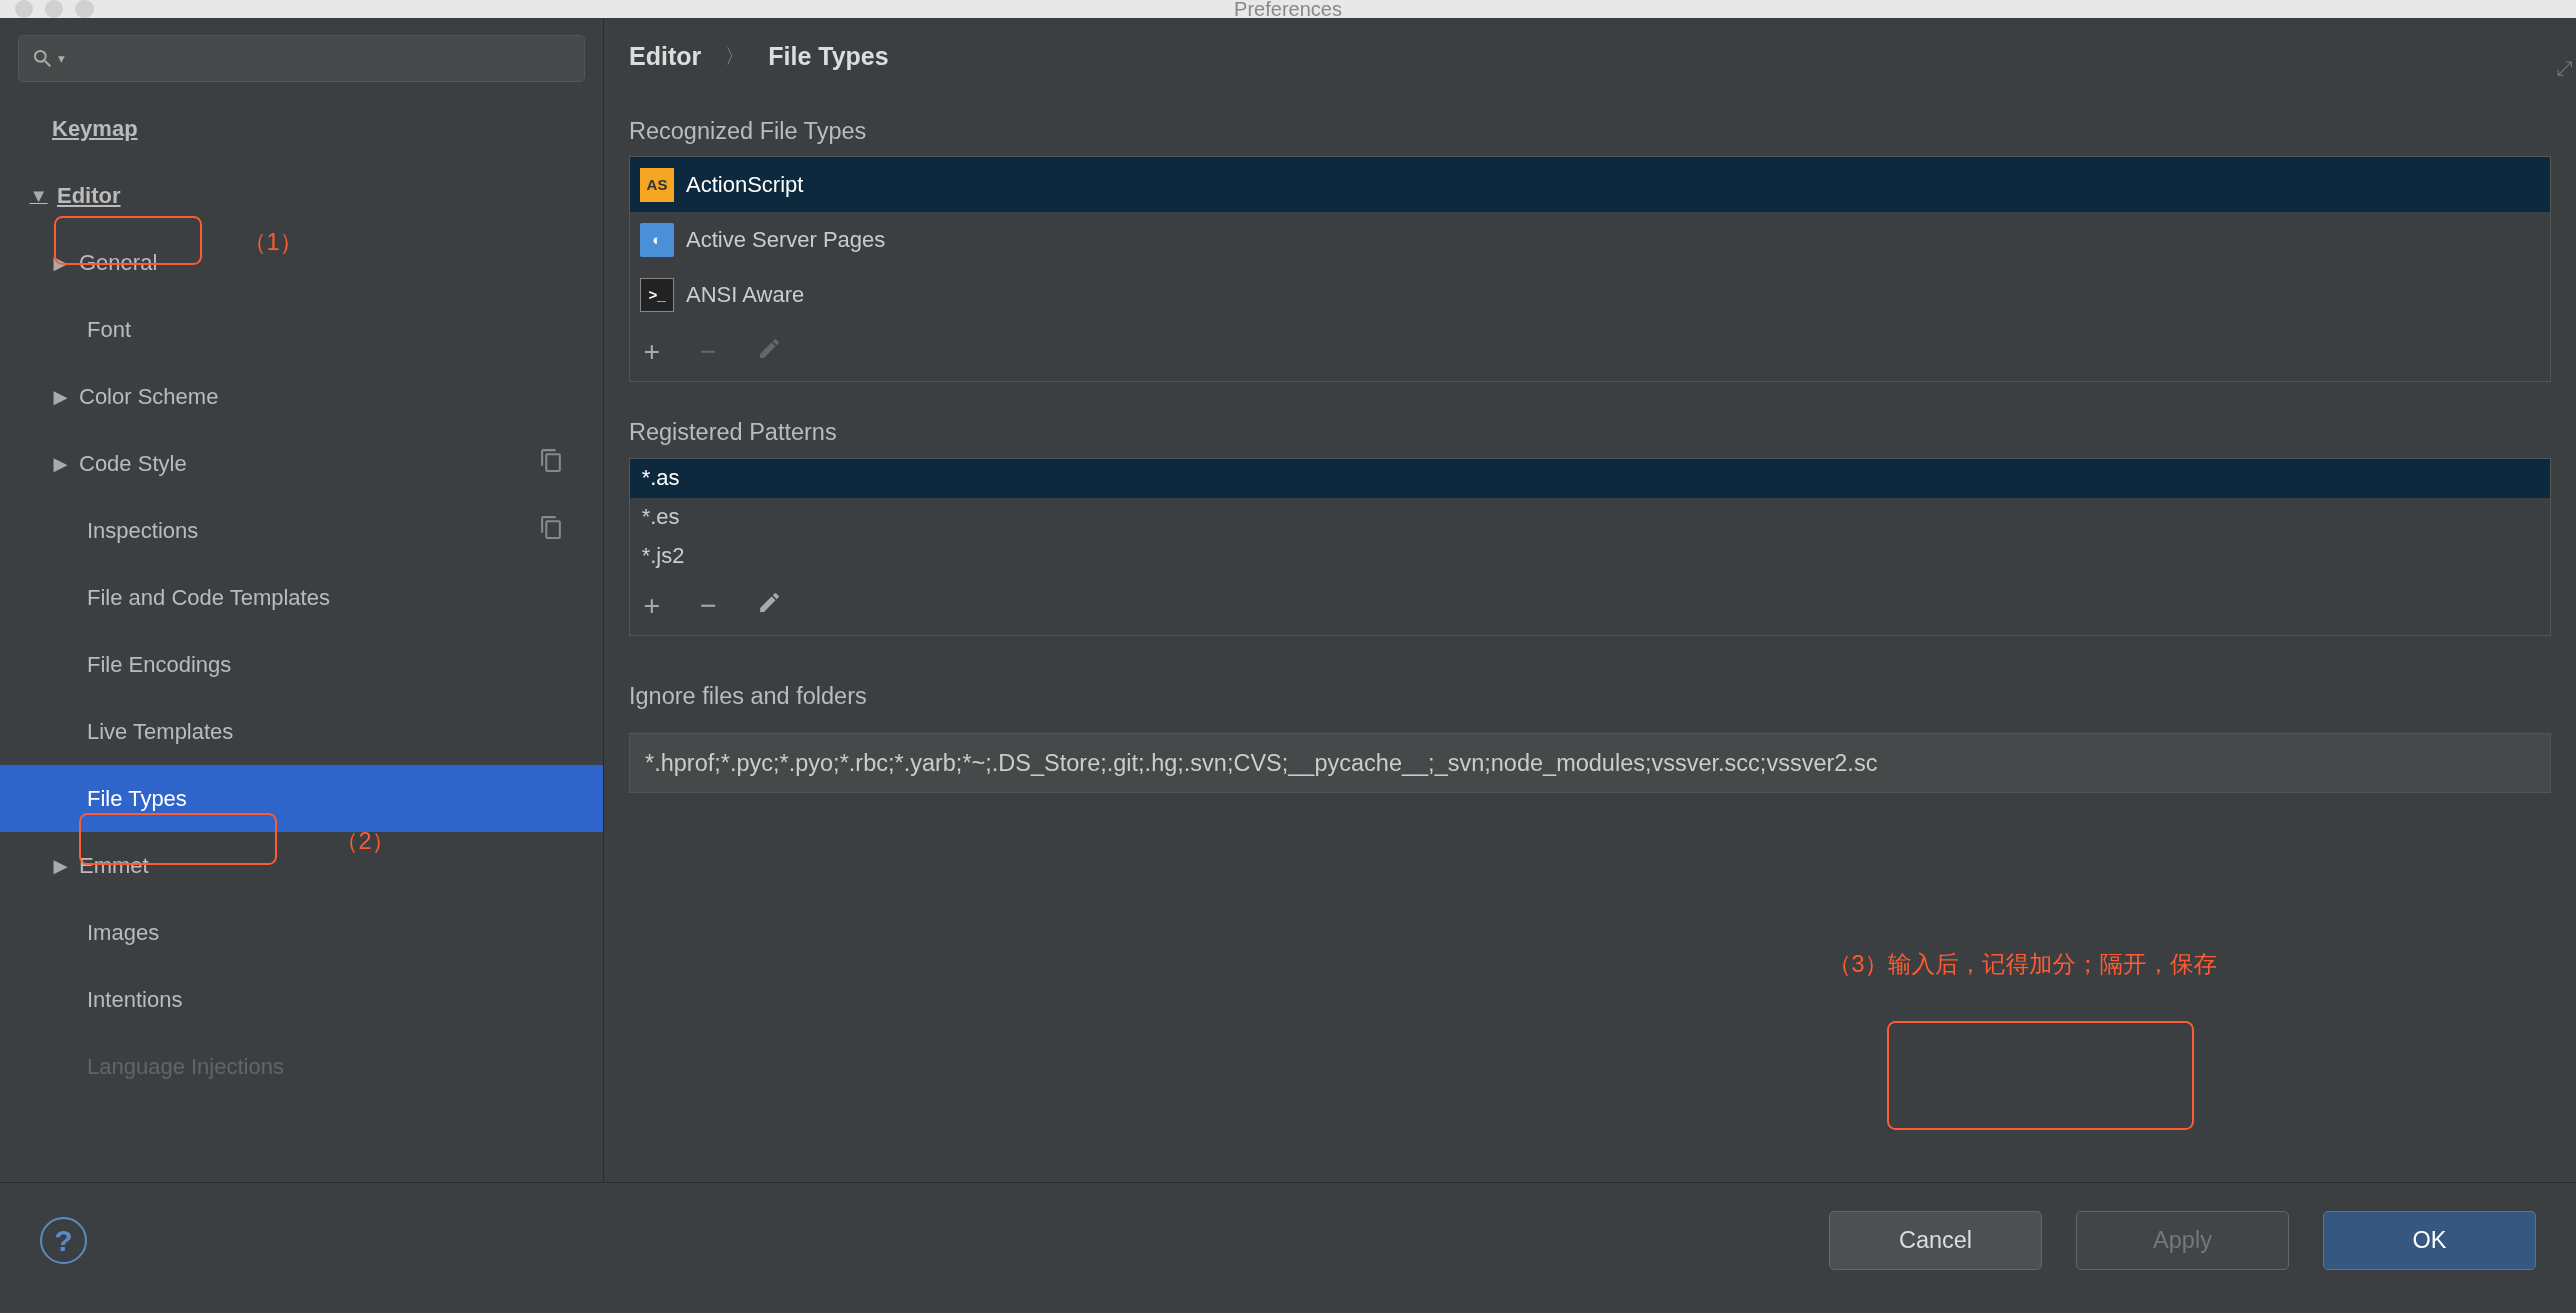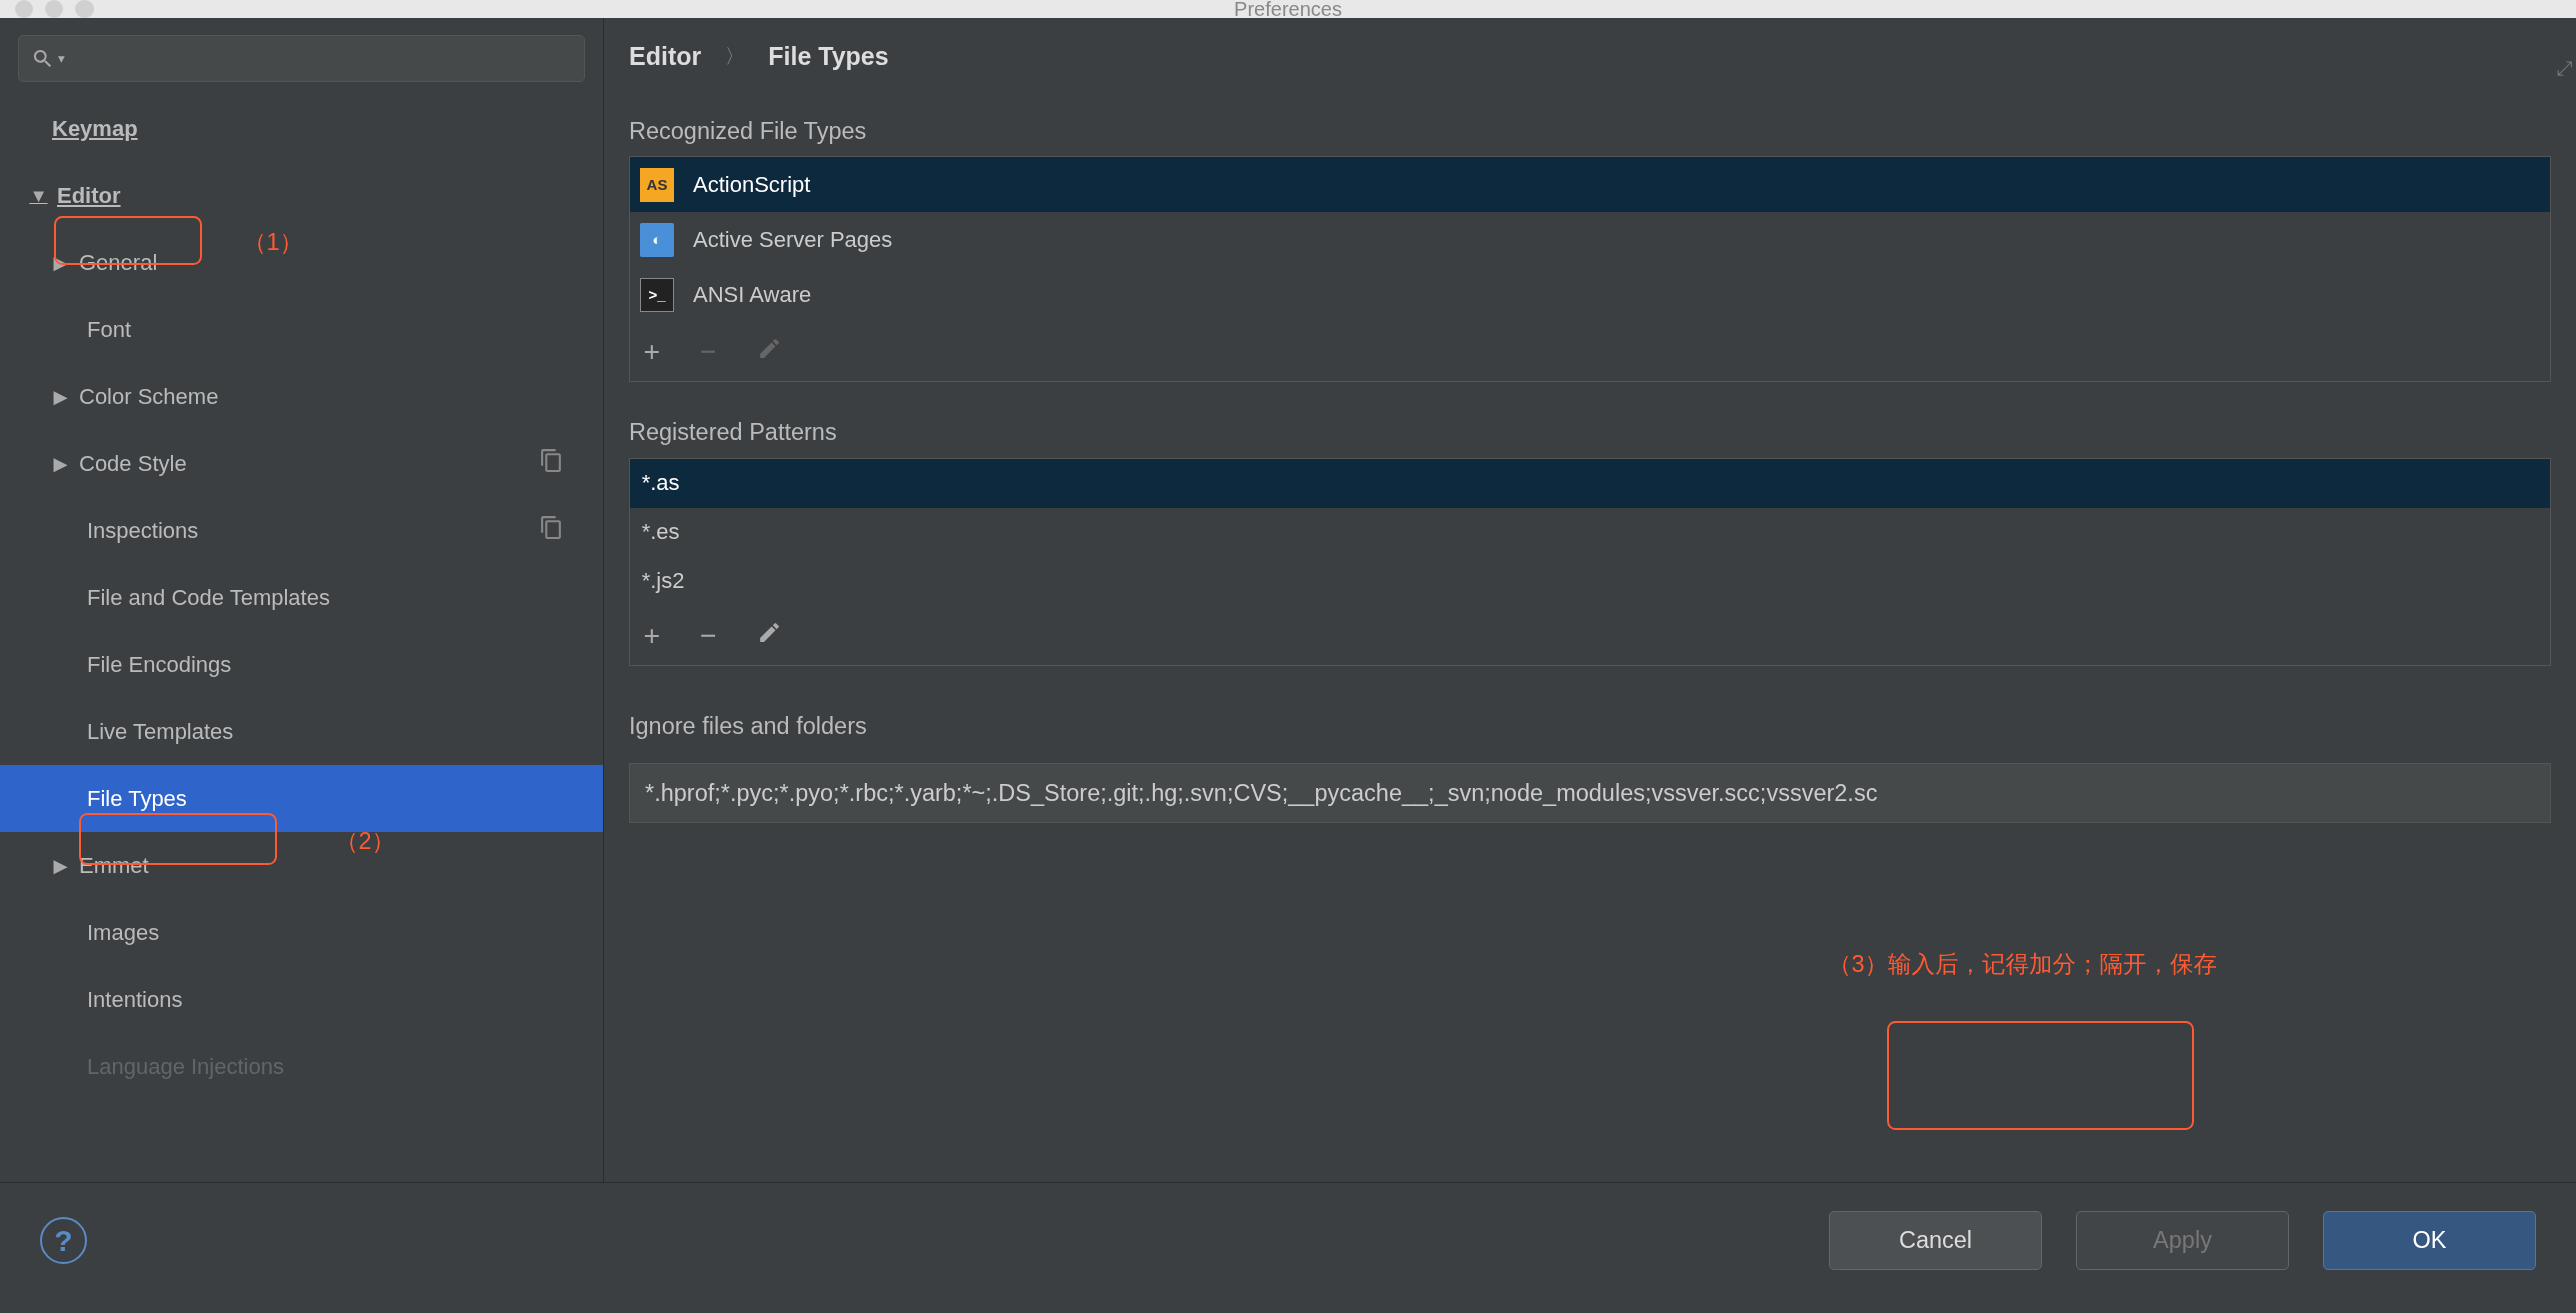--- a/index.html
+++ b/index.html
@@ -141,21 +141,21 @@
   color: #ccc;
 }
 .listbox-row.selected {
   background: #0d293e;
   color: #fff;
 }
 .filetype-icon {
   width: 34px; height: 34px;
   display: inline-flex;
   align-items: center; justify-content: center;
-  margin-right: 19px;
+  margin-right: 12px;
   font-size: 15px;
   font-weight: bold;
 }
 .ft-as { background: #f5a623; color: #333; }
 .ft-asp { background: #4a90d9; color: #fff; border-radius: 1.7px;}
 .ft-ansi { background: #222; color: #fff; border: 0.8px solid #888;}
 .toolbar-row {
   display: flex;
   align-items: center;
   gap: 40px;
@@ -164,21 +164,21 @@
 }
 .toolbar-btn { color: #aaa; font-size: 28.5px; }
 .toolbar-btn.disabled { color: #666; }
 .toolbar-btn svg { width: 25px; height: 25px; fill: currentColor; }
 
 .patterns-listbox {
   border: 0.8px solid #555;
   margin-bottom: 6.7px;
 }
 .pattern-row {
-  height: 49px;
+  height: 39px;
   display: flex;
   align-items: center;
   padding: 0 11.7px;
   color: #ccc;
 }
 .pattern-row.selected { background: #0d293e; color: #fff; }
 
 .ignore-section {
   margin-top: 47px;
 }

